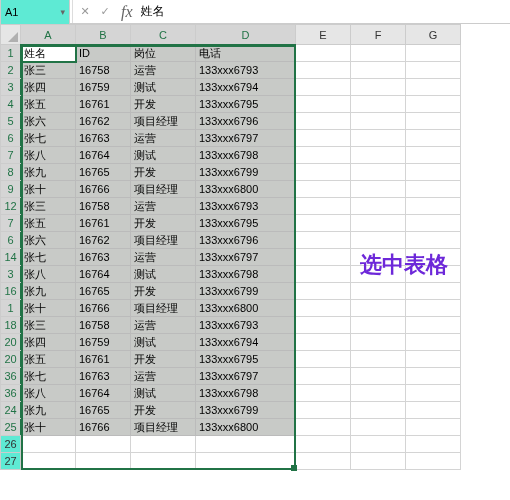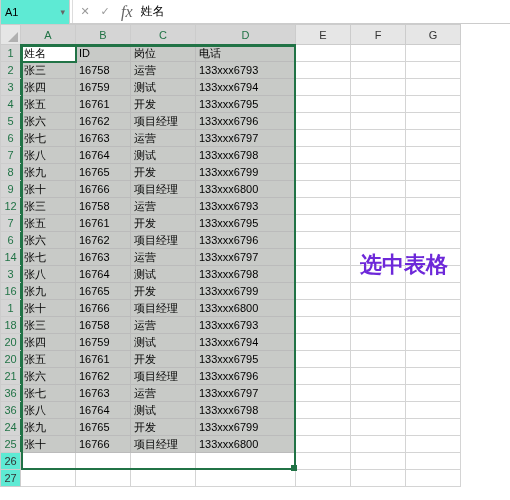--- a/index.html
+++ b/index.html
@@ -256,30 +256,20 @@
           <th class="row-header sel">20</th>
           <td class="col-a selected">张五</td>
           <td class="col-b selected num">16761</td>
           <td class="col-c selected">开发</td>
           <td class="col-d selected">133xxx6795</td>
           <td class="col-rest"></td>
           <td class="col-rest"></td>
           <td class="col-rest"></td>
         </tr>
         <tr>
-          <th class="row-header sel">21</th>
-          <td class="col-a selected">张六</td>
-          <td class="col-b selected num">16762</td>
-          <td class="col-c selected">项目经理</td>
-          <td class="col-d selected">133xxx6796</td>
-          <td class="col-rest"></td>
-          <td class="col-rest"></td>
-          <td class="col-rest"></td>
-        </tr>
-        <tr>
           <th class="row-header sel">36</th>
           <td class="col-a selected">张七</td>
           <td class="col-b selected num">16763</td>
           <td class="col-c selected">运营</td>
           <td class="col-d selected">133xxx6797</td>
           <td class="col-rest"></td>
           <td class="col-rest"></td>
           <td class="col-rest"></td>
         </tr>
         <tr>

